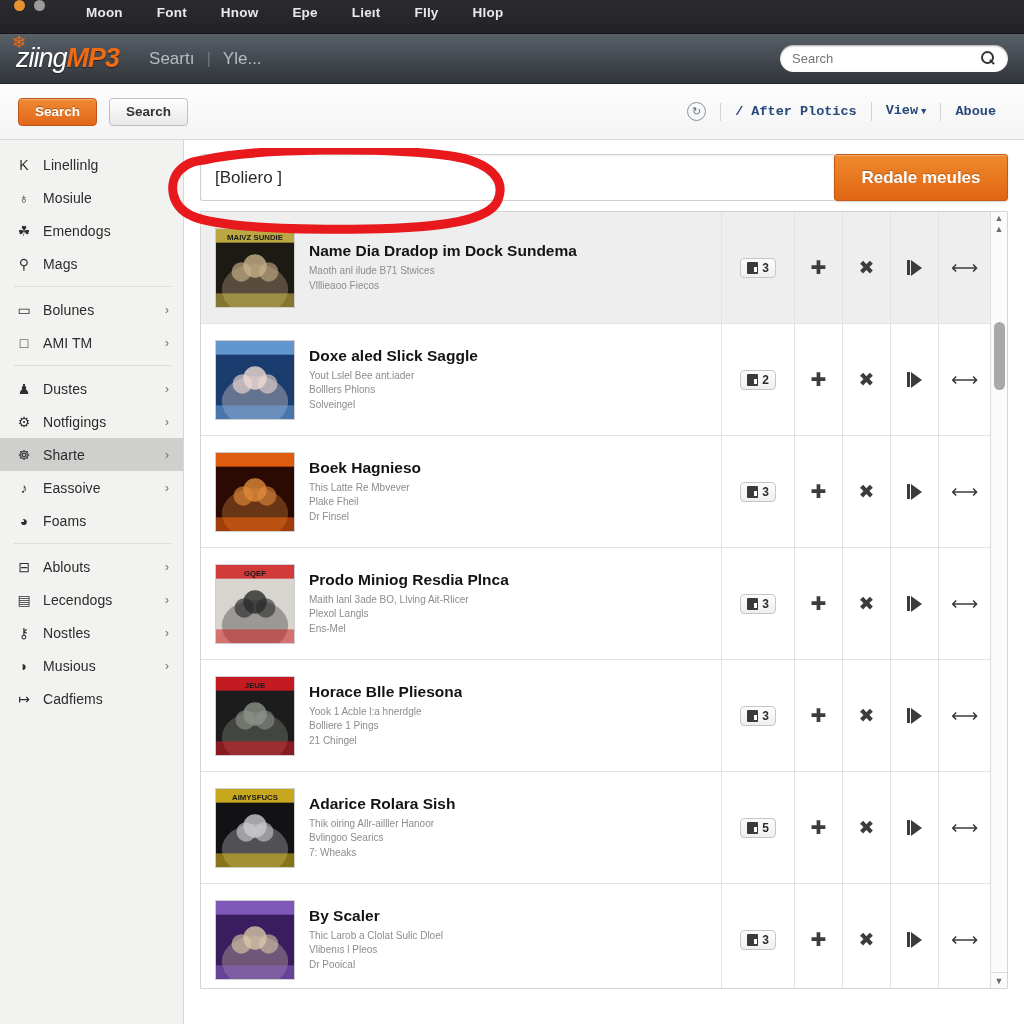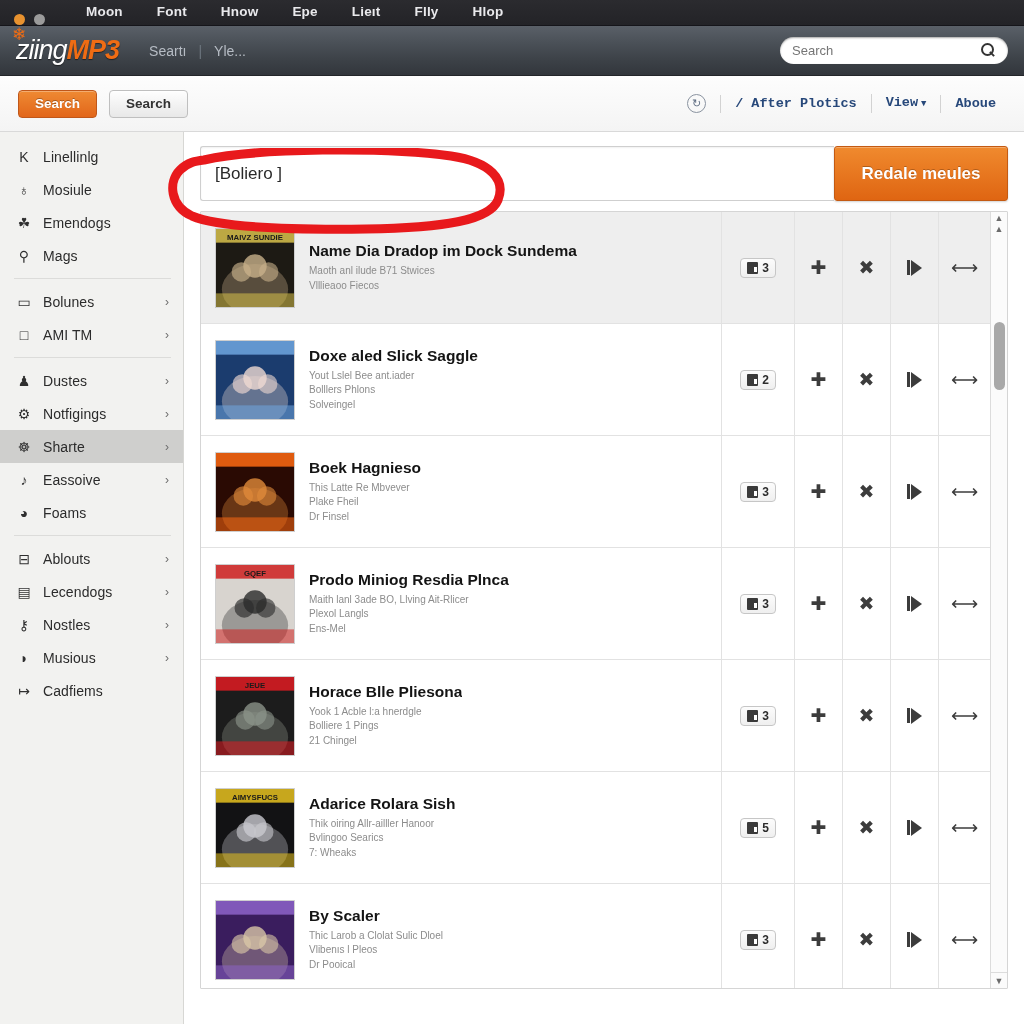--- a/index.html
+++ b/index.html
@@ -6,22 +6,22 @@
   html,body { width:1024px; height:1024px; overflow:hidden; }
   body {
     font-family: "Liberation Sans", sans-serif;
     background:#ffffff;
     -webkit-font-smoothing: antialiased;
   }
   .app { position:relative; width:1024px; height:1024px; overflow:hidden; }
 
   
   .menubar {
-    height:26px; background:linear-gradient(#2b2b2f,#232327);
-    display:flex; align-items:flex-end; padding:0 10px; gap:0px;
+    height:34px; background:linear-gradient(#2b2b2f,#232327);
+    display:flex; align-items:flex-start; padding:0 10px; gap:0px;
     border-bottom:1px solid #15151a;
   }
   .traffic { display:flex; gap:9px; align-items:center; margin-right:24px; margin-left:4px;}
   .dot { width:11px;height:11px;border-radius:50%; }
   .dot.orange { background:#e8922f; }
   .dot.grey { background:#9b9b9b; }
   .menu-item {
     color:#e9e9ec; font-size:13.5px; font-weight:bold; letter-spacing:.2px;
     padding:0 17px; line-height:26px; white-space:nowrap;
   }
@@ -39,21 +39,21 @@
   }
   .logo .zing {
     font-size:27px; font-weight:normal; font-style:italic; color:#ffffff;
     letter-spacing:-1px; text-shadow:0 1px 1px rgba(0,0,0,.5);
   }
   .logo .mp3 {
     font-size:27px; font-weight:bold; font-style:italic; color:#ef6c14;
     letter-spacing:-1px; text-shadow:0 1px 1px rgba(0,0,0,.5);
   }
   .brandlinks { display:flex; align-items:center; margin-left:18px; gap:0; }
-  .brandlinks span { color:#b6bcc4; font-size:14px; padding:0 12px; }
+  .brandlinks span { color:#b6bcc4; font-size:17px; padding:0 12px; }
   .brandlinks .sep { color:#6d757e; padding:0; }
   .hsearch {
     position:absolute; right:16px; top:11px; width:228px; height:27px;
     background:#fff; border-radius:14px; display:flex; align-items:center;
     padding:0 12px; box-shadow:inset 0 1px 2px rgba(0,0,0,.35);
   }
   .hsearch input {
     border:0; outline:0; flex:1; font-size:13px; color:#555;
     font-family:"Liberation Sans", sans-serif; background:transparent;
   }
@@ -119,21 +119,21 @@
   .nav-ico {
     width:20px; flex:0 0 20px; text-align:center; font-size:14px; color:#2f2f2f;
     margin-right:9px; line-height:1;
   }
   .nav-label { font-size:14px; color:#2b2b2b; letter-spacing:.1px; }
   .nav-chev { position:absolute; right:14px; color:#6d6d6d; font-size:12px; }
   .nav-sep { height:1px; background:#dcdcda; margin:6px 12px 6px 14px; }
 
   
   .main { flex:1; background:#ffffff; padding:14px 16px 0 16px; position:relative; overflow:hidden;}
-  .searchrow { display:flex; height:55px; margin-bottom:10px; }
+  .searchrow { display:flex; height:47px; margin-bottom:10px; }
   .search-field {
     flex:1; background:#fff; border:1px solid #cfcfcf; border-right:0;
     border-radius:3px 0 0 3px; display:flex; align-items:center; padding:0 14px;
     box-shadow:inset 0 1px 2px rgba(0,0,0,.06);
   }
   .search-field span { font-size:17px; color:#2a2a2a; }
   .bigbtn {
     width:174px; flex:0 0 174px; border-radius:3px;
     background:linear-gradient(#f08a2e,#df6512); border:1px solid #c45a12;
     color:#fff; font-size:17px; font-weight:bold; display:flex;

